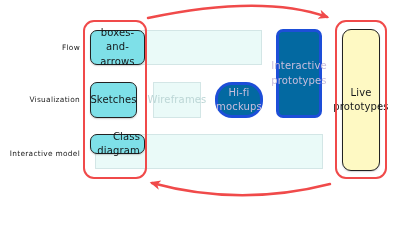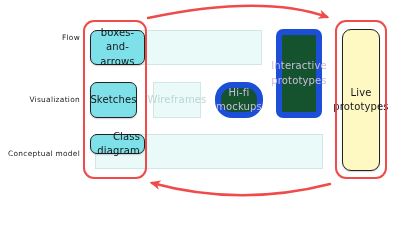--- a/index.html
+++ b/index.html
@@ -61,22 +61,22 @@
     z-index: 4;
   }
   .node.ghost-cyan {
     background: #eafaf8;
     border: 1px solid #d3e6e6;
     border-radius: 0;
     color: #bcd6d6;
     z-index: 2;
   }
   .node.ghost-lavender {
-    background: #14532d;
-    border: 6px solid #1d4ed8;
+    background: #0369a1;
+    border: 3px solid #1d4ed8;
     border-radius: 7px;
     color: #c9bedd;
     z-index: 2;
   }
   .node.solid-yellow {
     background: #fef9c3;
     border: 1.3px solid #222222;
     border-radius: 9px;
     color: #15181a;
     box-shadow: 0 1px 1.5px rgba(0,0,0,0.18);
@@ -93,25 +93,25 @@
   .node-text {
     display: block;
     white-space: pre-line;
   }
 </style>
 </head>
 <body>
 
 <div id="canvas">
 
-  <div class="row-label" style="left:2px; top:37px; width:78px;">Flow</div>
+  <div class="row-label" style="left:2px; top:47px; width:78px;">Flow</div>
 
   <div class="row-label" style="left:2px; top:99px; width:78px;">Visualization</div>
 
-  <div class="row-label" style="left:2px; top:153px; width:78px;">Conceptual model</div>
+  <div class="row-label" style="left:2px; top:153px; width:78px;">Interactive model</div>
 
   <div class="node ghost-cyan" style="left:95px; top:30px; width:167px; height:35px;">
     <span class="node-text"></span>
   </div>
 
   <div class="node solid-cyan" style="left:90px; top:30px; width:55px; height:35px;">
     <span class="node-text">boxes-and-arrows</span>
   </div>
 
   <div class="node ghost-lavender" style="left:276px; top:29px; width:46px; height:89px;">

